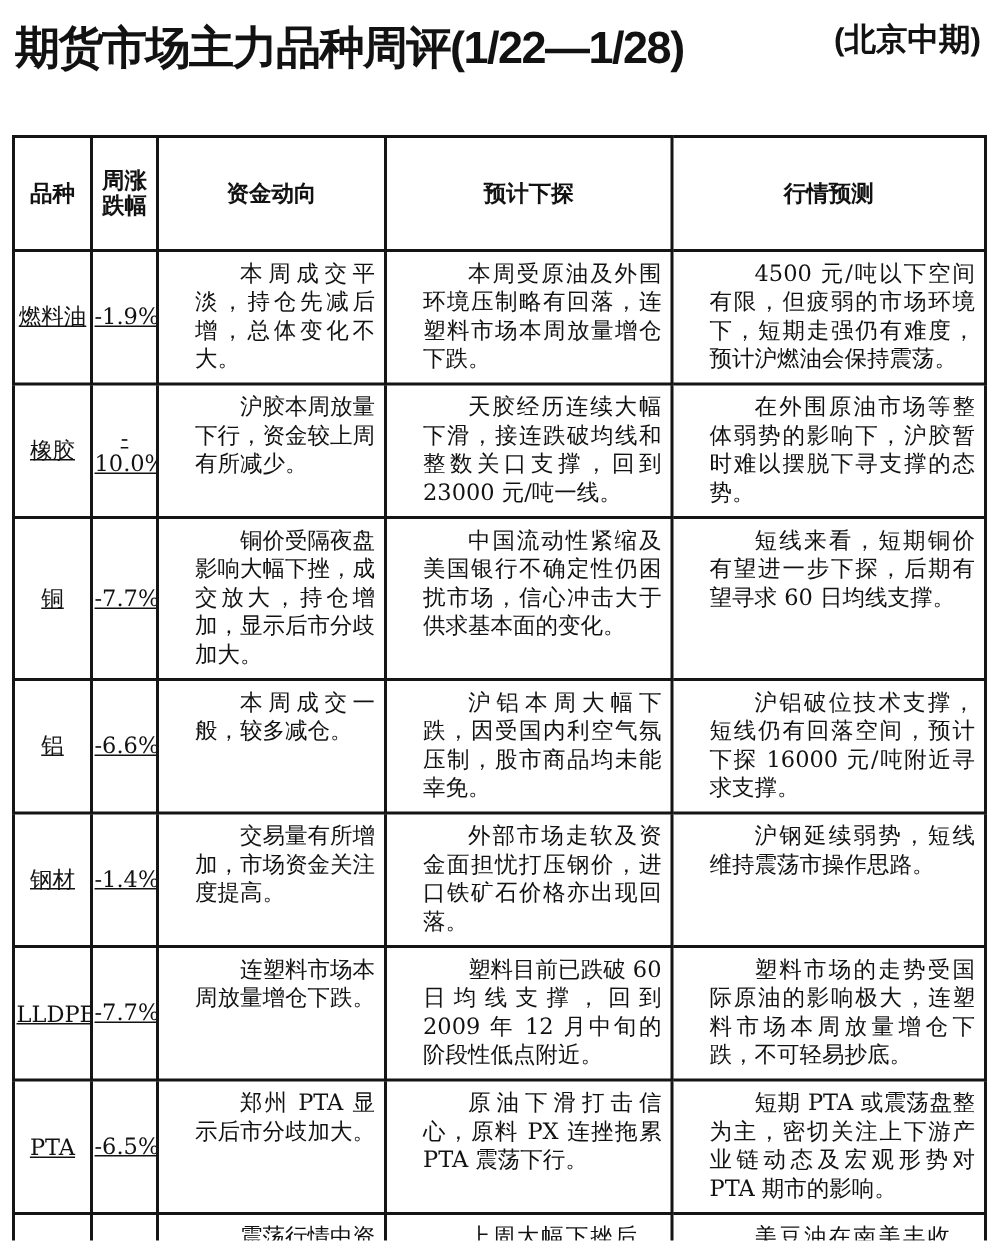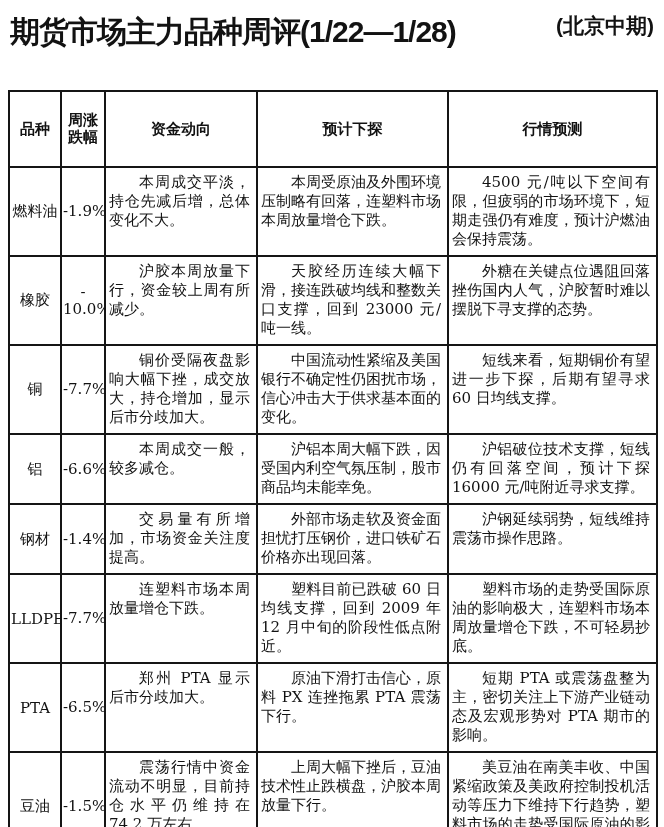--- a/index.html
+++ b/index.html
@@ -49,29 +49,30 @@
     vertical-align: middle;
     line-height: 17px;
     padding: 20px 1px;
     height: 32px;
   }
   td.c-name, td.c-change {
     font-size: 15px;
     text-align: center;
     vertical-align: middle;
     padding: 2px 1px;
+    text-decoration: underline;
   }
   td.c-change { white-space: pre-line; line-height: 17px; }
   td.c-text {
     font-size: 15px;
     line-height: 19px;
     text-align: justify;
     text-indent: 2em;
     vertical-align: top;
-    padding: 5px 6px 6px 3px;
+    padding: 5px 6px 6px 24px;
   }
   col.col-name   { width: 52px; }
   col.col-change { width: 44px; }
   col.col-cap    { width: 152px; }
   col.col-com    { width: 191px; }
   col.col-for    { width: 209px; }
 </style>
 </head>
 <body>
 
@@ -106,21 +107,21 @@
     <td class="c-text">本周受原油及外围环境压制略有回落，连塑料市场本周放量增仓下跌。</td>
     <td class="c-text">4500 元/吨以下空间有限，但疲弱的市场环境下，短期走强仍有难度，预计沪燃油会保持震荡。</td>
   </tr>
 
   <tr>
     <td class="c-name">橡胶</td>
     <td class="c-change">-
 10.0%</td>
     <td class="c-text">沪胶本周放量下行，资金较上周有所减少。</td>
     <td class="c-text">天胶经历连续大幅下滑，接连跌破均线和整数关口支撑，回到 23000 元/吨一线。</td>
-    <td class="c-text">外糖在关键点位遇阻回落挫伤国内人气，沪胶暂时难以摆脱下寻支撑的态势。</td>
+    <td class="c-text">在外围原油市场等整体弱势的影响下，沪胶暂时难以摆脱下寻支撑的态势。</td>
   </tr>
 
   <tr>
     <td class="c-name">铜</td>
     <td class="c-change">-7.7%</td>
     <td class="c-text">铜价受隔夜盘影响大幅下挫，成交放大，持仓增加，显示后市分歧加大。</td>
     <td class="c-text">中国流动性紧缩及美国银行不确定性仍困扰市场，信心冲击大于供求基本面的变化。</td>
     <td class="c-text">短线来看，短期铜价有望进一步下探，后期有望寻求 60 日均线支撑。</td>
   </tr>
 

